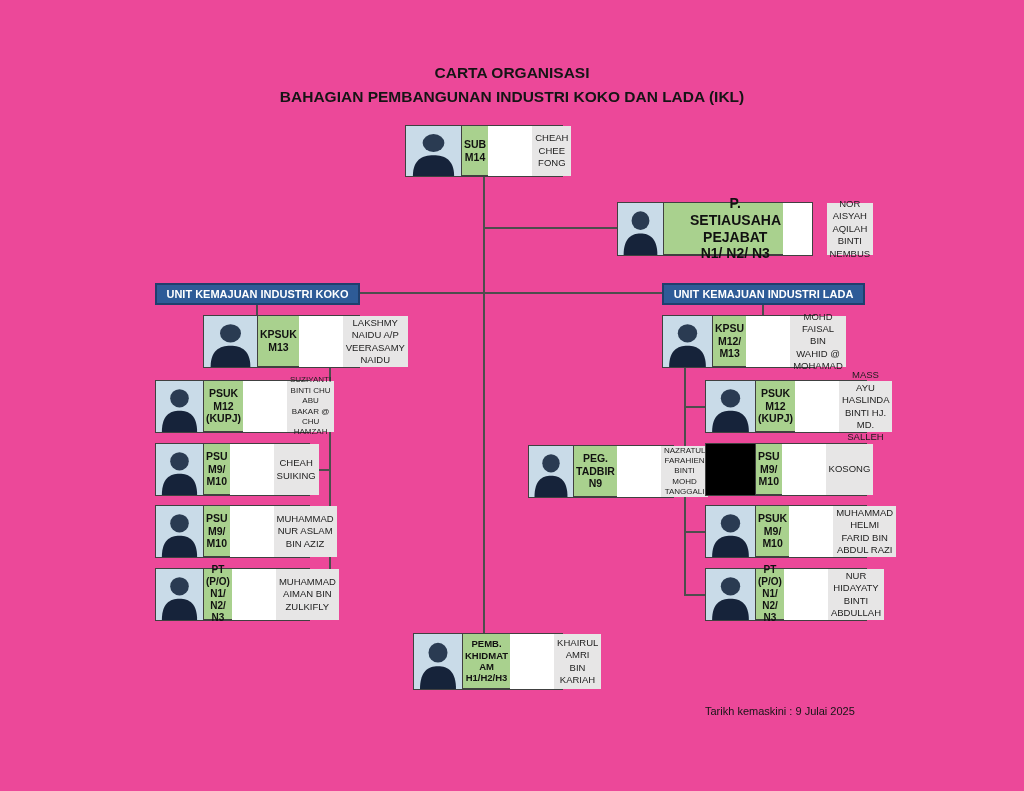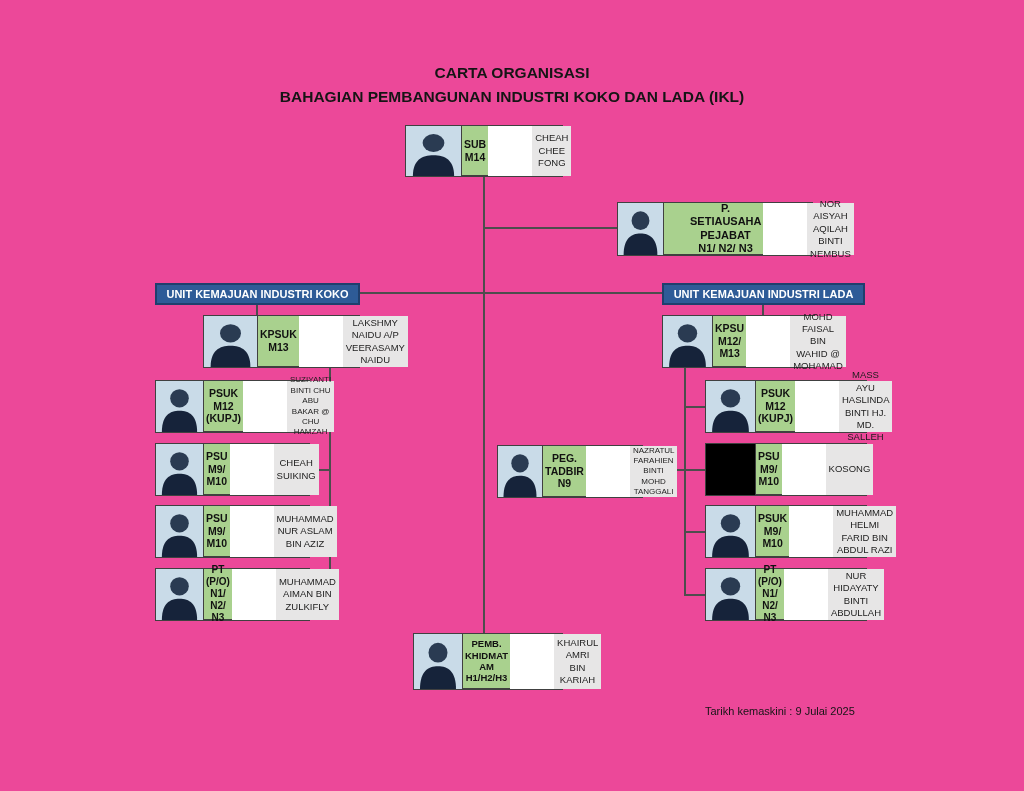--- a/index.html
+++ b/index.html
@@ -78,21 +78,21 @@
 
   <div class="card" style="left:617px;top:202px;width:196px;height:54px;">
     <div class="photo" style="width:46px;">
       <svg viewBox="0 0 48 53" preserveAspectRatio="none">
           <rect width="48" height="53" fill="#c9dbe8"></rect>
           <circle cx="24" cy="18" r="9.5" fill="#2a3b52"></circle>
           <path d="M6 53 C6 36 14 31 24 31 C34 31 42 36 42 53 Z" fill="#16233a"></path>
         </svg>
     </div>
     <div class="cells">
-      <div class="cell-title" style="font-size:11px;padding-left:26px;">
+      <div class="cell-title" style="font-size:14px;padding-left:26px;">
         <span>P. SETIAUSAHA PEJABAT</span>
         <span>N1/ N2/ N3</span>
       </div>
       <div class="cell-name">NOR AISYAH AQILAH BINTI NEMBUS</div>
     </div>
   </div>
 
   <div class="unit-banner" style="left:155px;top:283px;width:205px;height:22px;">
     <span>UNIT KEMAJUAN INDUSTRI KOKO</span>
   </div>
@@ -189,21 +189,21 @@
         </svg>
     </div>
     <div class="cells">
       <div class="cell-title" style="font-size:10px;">
           <span>PT (P/O) N1/ N2/ N3</span>
         </div>
       <div class="cell-name">MUHAMMAD AIMAN BIN ZULKIFLY</div>
     </div>
   </div>
 
-  <div class="card" style="left:497px;top:445px;width:146px;height:53px;">
+  <div class="card" style="left:528px;top:445px;width:146px;height:53px;">
     <div class="photo" style="width:45px;">
       <svg viewBox="0 0 48 53" preserveAspectRatio="none">
           <rect width="48" height="53" fill="#c9dbe8"></rect>
           <circle cx="24" cy="18" r="9.5" fill="#2a3b52"></circle>
           <path d="M6 53 C6 36 14 31 24 31 C34 31 42 36 42 53 Z" fill="#16233a"></path>
         </svg>
     </div>
     <div class="cells">
       <div class="cell-title">
           <span>PEG. TADBIR N9</span>

